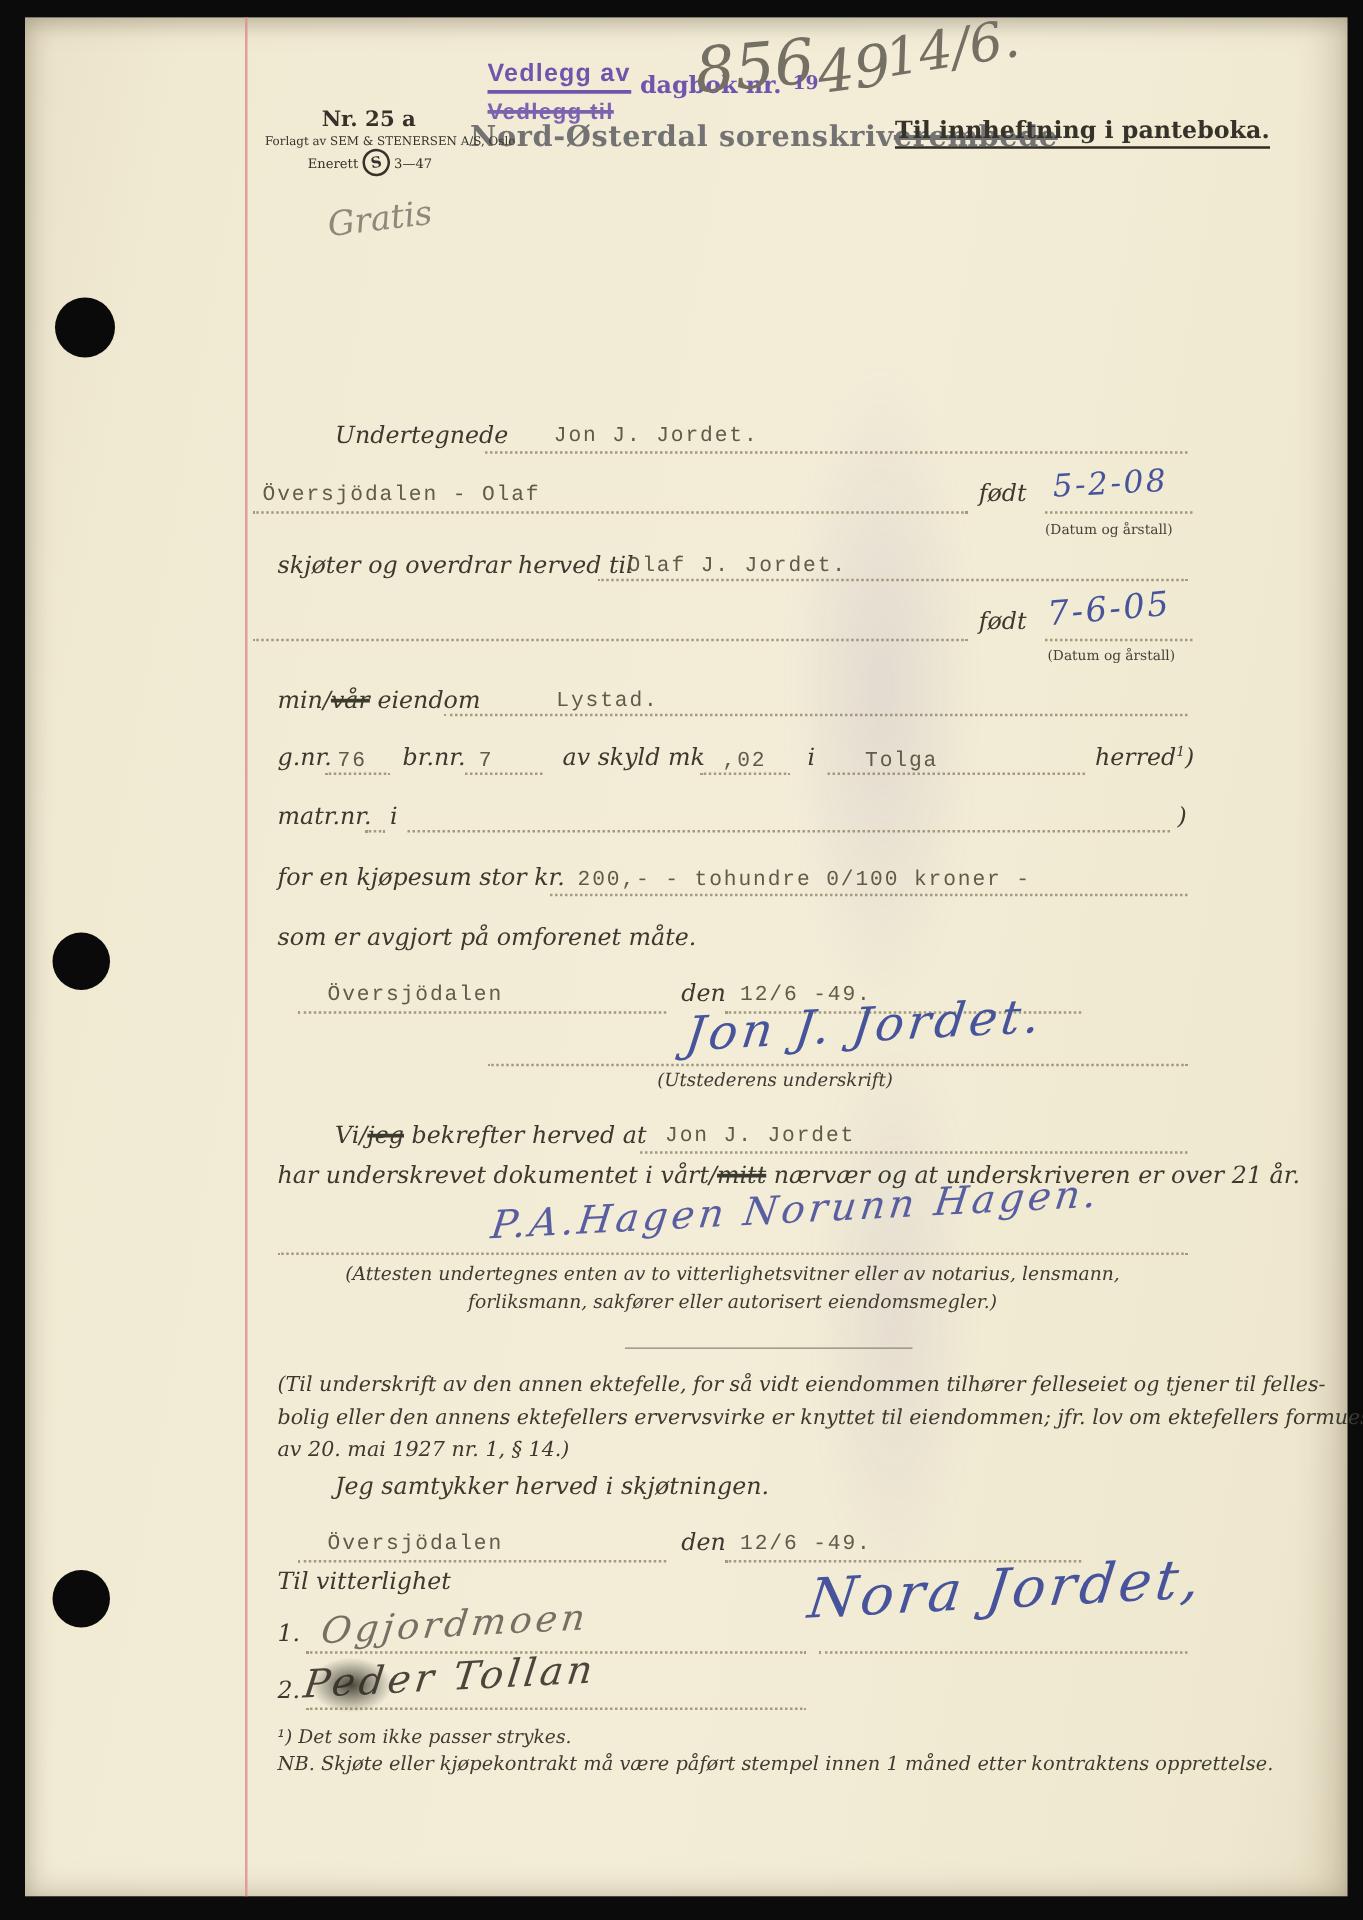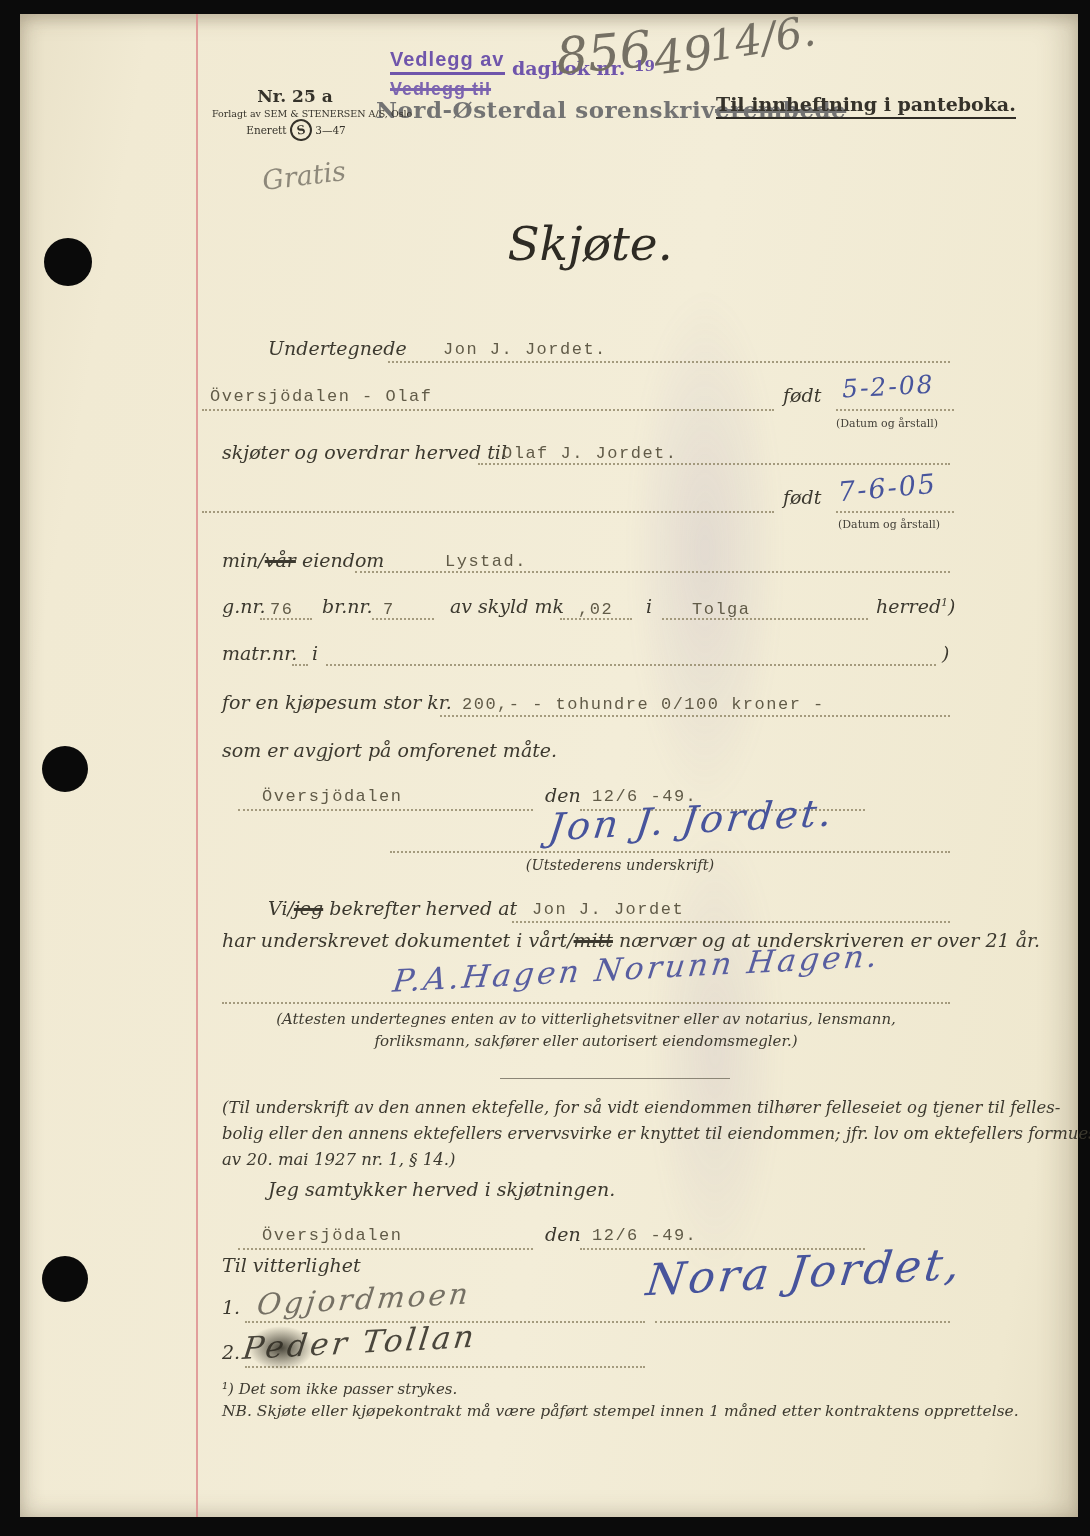--- a/index.html
+++ b/index.html
@@ -65,21 +65,20 @@
   <div class="abs" style="left:196px;top:119px;width:200px;text-align:center;white-space:nowrap;color:#35322a;font-size:10.5px;">
     <span>Enerett</span>
     <span class="logo-circle">S</span>
     <span>3—47</span>
   </div>
 
   <div class="abs printed-up" style="left:716px;top:93px;font-weight:bold;font-size:19px;border-bottom:2px solid #2f2c25;padding-bottom:2px;">Til innheftning i panteboka.</div>
 
   <div class="abs pencil" style="left:262px;top:160px;font-size:27px;transform:rotate(-7deg);opacity:.8;">Gratis</div>
 
-  <div class="abs printed" style="left:420px;top:216px;width:340px;text-align:center;font-size:47px;color:#2e2b24;">Skjøte.</div>
 
   <div class="abs printed" style="left:268px;top:337px;">Undertegnede</div>
   <div class="abs dot" style="left:388px;top:361px;width:562px;"></div>
   <div class="abs typed" style="left:443px;top:340px;">Jon J. Jordet.</div>
 
   <div class="abs dot" style="left:202px;top:409px;width:572px;"></div>
   <div class="abs typed" style="left:210px;top:387px;">Översjödalen - Olaf</div>
   <div class="abs printed" style="left:783px;top:384px;">født</div>
   <div class="abs dot" style="left:836px;top:409px;width:118px;"></div>
   <div class="abs ink" style="left:842px;top:372px;font-size:25px;transform:rotate(-3deg);letter-spacing:2px;">5-2-08</div>

